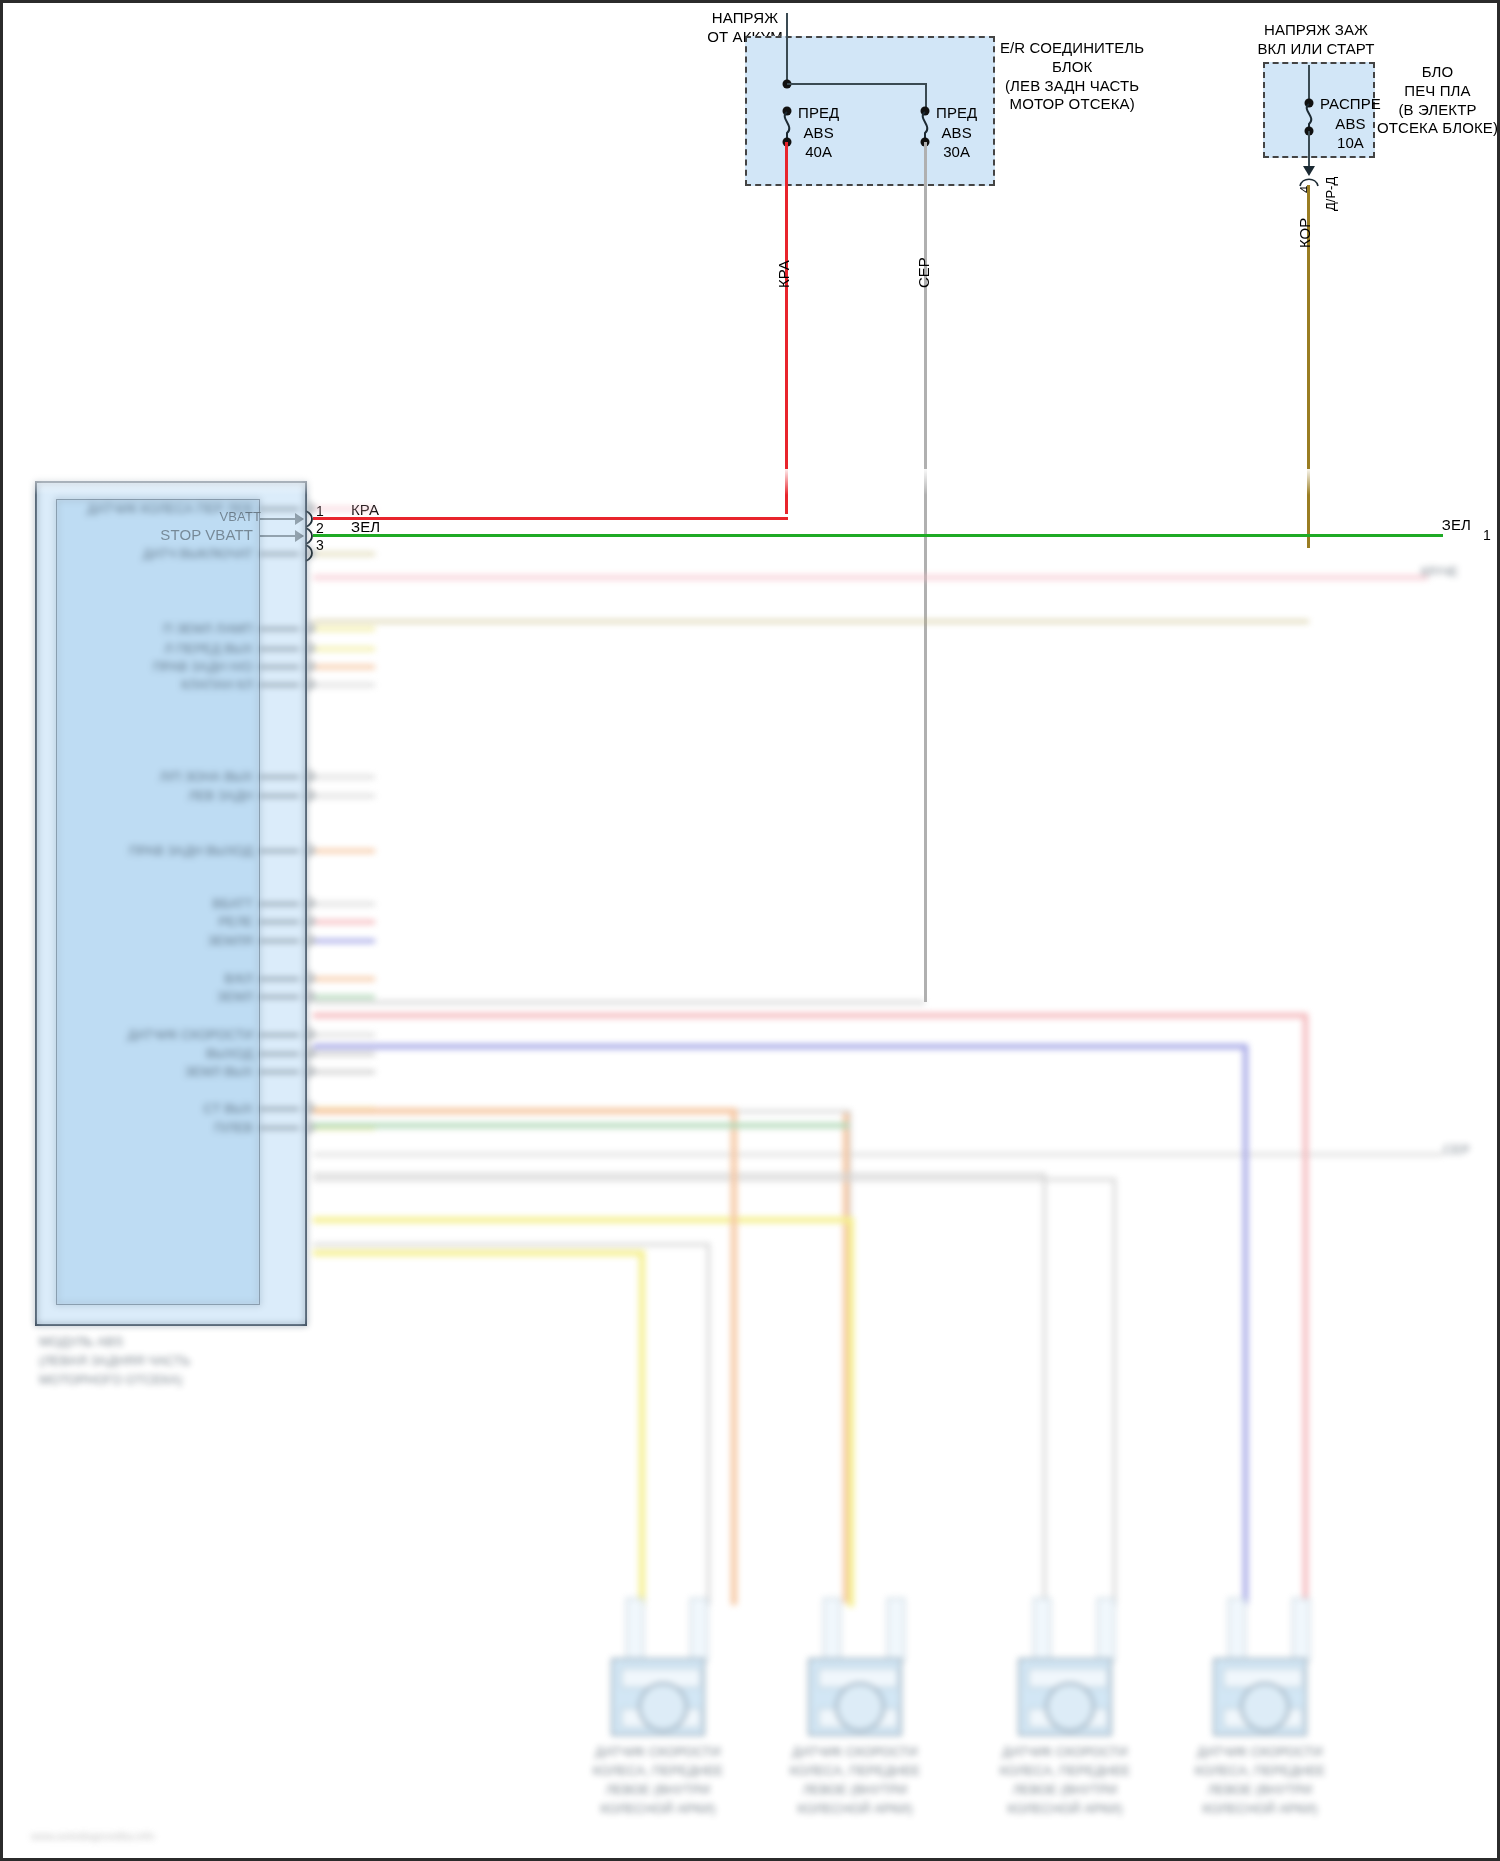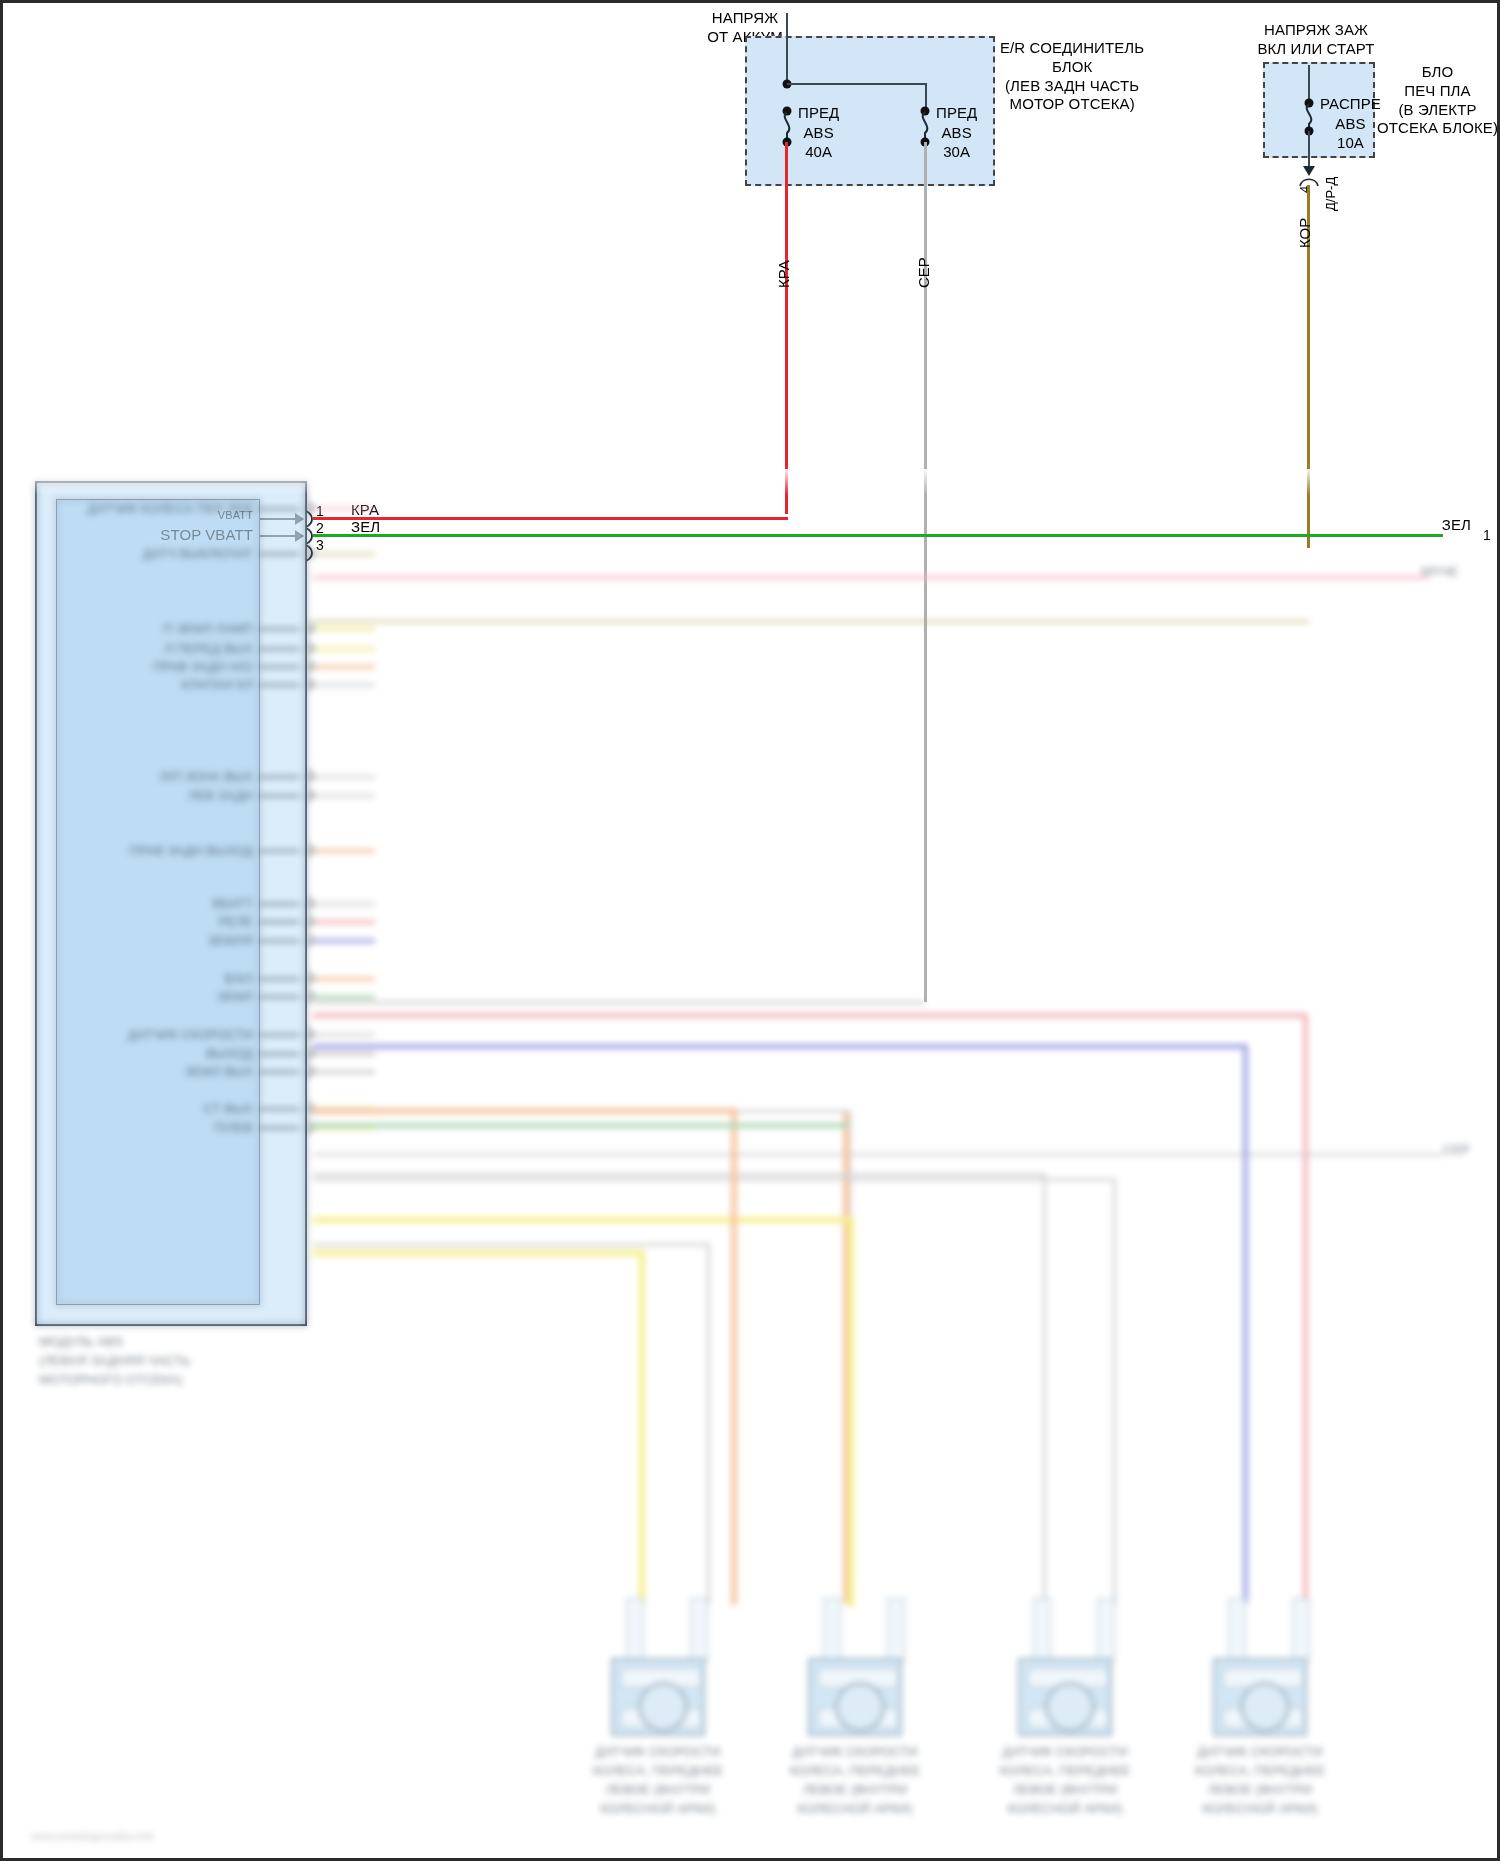--- a/index.html
+++ b/index.html
@@ -189,21 +189,21 @@
   </svg>
   <div class="vlbl" style="left:1294px;top:190px;font-size:13px;">4</div>
   <div class="vlbl" style="left:1320px;top:208px;font-size:13px;">Д/Р-Д</div>
 
   <div class="wire wv" style="left:1304px;top:182px;height:363px;width:3px;background:#9a7d22;"></div>
   <div class="vlbl" style="left:1293px;top:245px;">КОР</div>
 
   <div class="box modouter" style="left:32px;top:478px;width:272px;height:845px;"></div>
   <div class="box modinner" style="left:53px;top:496px;width:204px;height:806px;"></div>
 
-  <div class="lbl r" style="left:250px;top:506px;font-size:11px;">VBATT</div>
+  <div class="lbl r" style="left:258px;top:506px;font-size:13px;">VBATT</div>
   <div class="arrowline" style="left:257px;top:515px;width:38px;"></div>
   <div class="arrowhead" style="left:292px;top:510px;"></div>
   <svg style="position:absolute;left:300px;top:506px;" width="14" height="20">
     <path d="M3 2 C 11 6, 11 14, 3 18" stroke="#1c2a33" stroke-width="1.8" fill="none"></path>
   </svg>
   <div class="pinnum" style="left:313px;top:500px;">1</div>
   <div class="lbl" style="left:348px;top:498px;">КРА</div>
   <div class="wire wh" style="left:310px;top:514px;width:475px;height:3px;background:#e8242c;"></div>
 
   <div class="lbl r" style="left:250px;top:523px;font-size:15px;">STOP VBATT</div>

